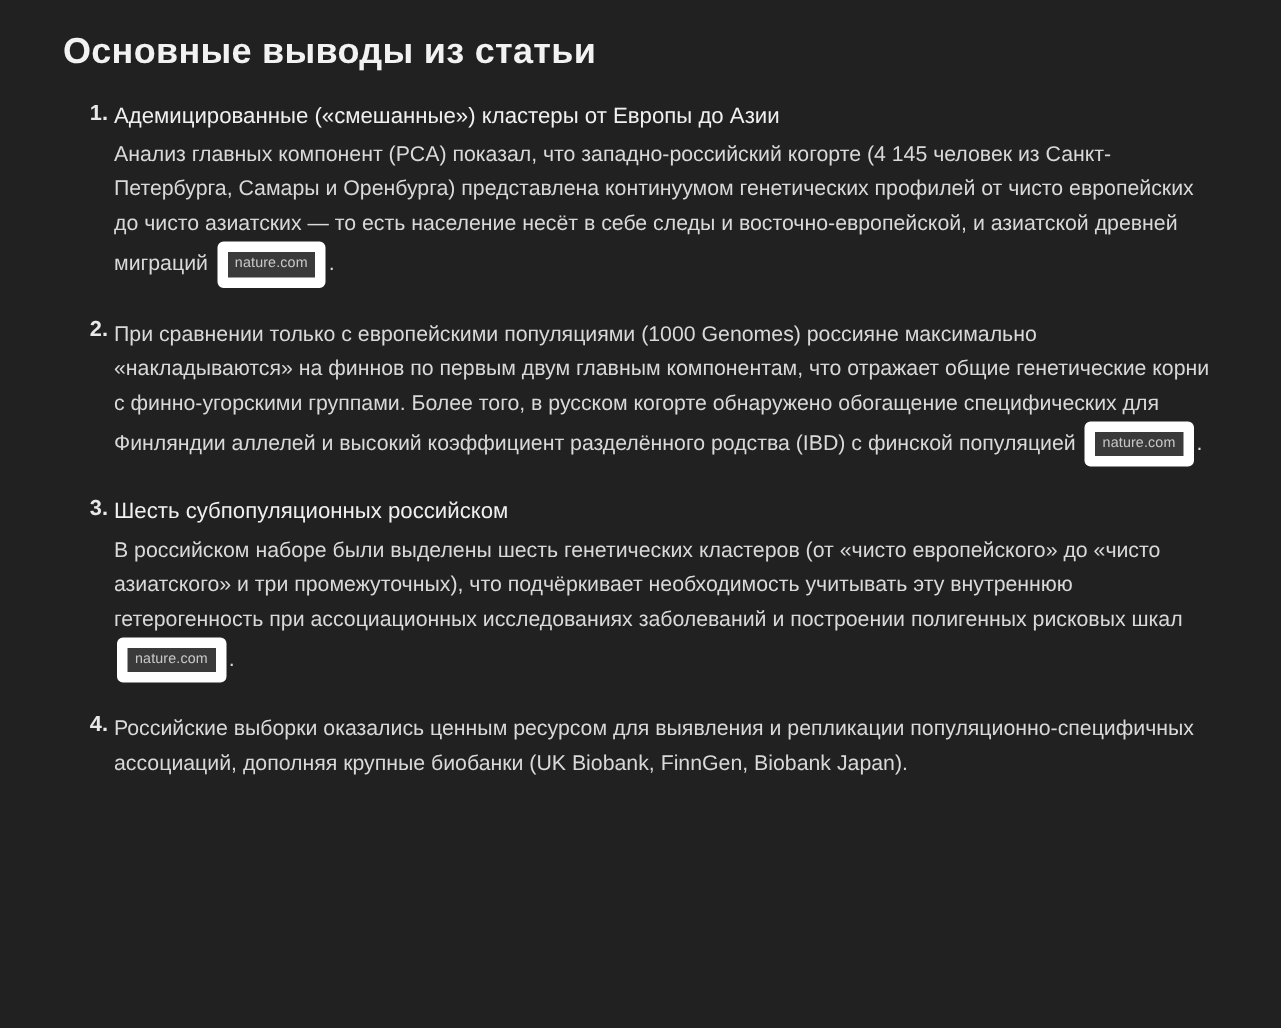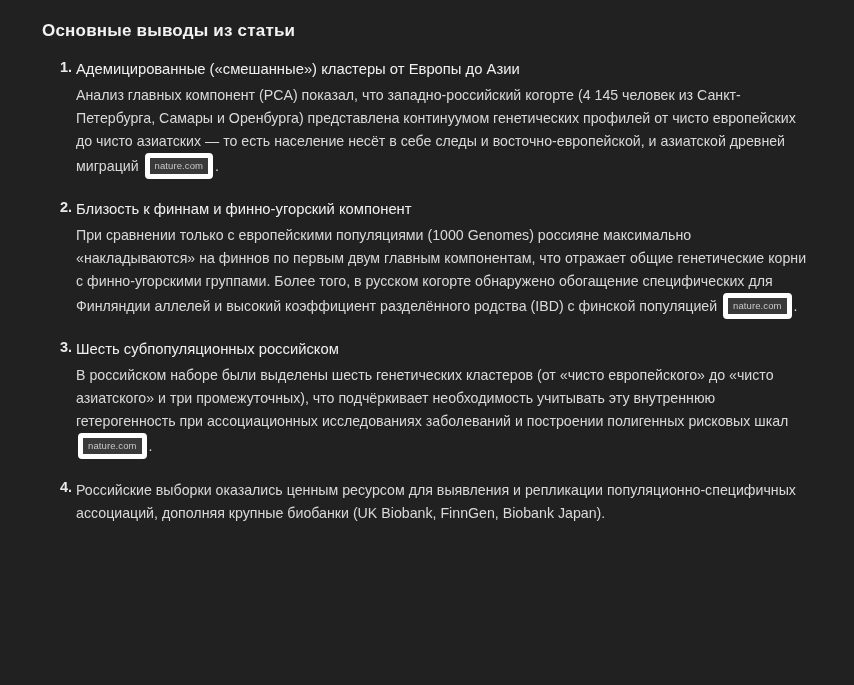--- a/index.html
+++ b/index.html
@@ -16,21 +16,21 @@
   }
   .page {
     position: relative;
     width: 854px;
     height: 685px;
     background: #212121;
     box-sizing: border-box;
     padding: 20px 40px 0 42px;
   }
   .doc-title {
-    font-size: 17px;
+    font-size: 24px;
     font-weight: 700;
     color: #f2f2f2;
     letter-spacing: 0.2px;
     margin: 0 0 18px 0;
     line-height: 1.25;
   }
   ol.findings {
     list-style: none;
     margin: 0;
     padding: 0;
@@ -63,21 +63,21 @@
   }
   .item-body {
     font-size: 14.2px;
     line-height: 1.62;
     color: #d9d9d9;
     font-weight: 400;
   }
   .cite {
     display: inline-block;
     background: #3a3a3a;
-    border: 5px solid #ffffff;
+    border: 7px solid #ffffff;
     border-radius: 4px;
     color: #c9c9c9;
     font-size: 9.5px;
     line-height: 1;
     padding: 3px 5px 4px 5px;
     vertical-align: 2px;
     margin: 0 2px;
     letter-spacing: 0.1px;
     white-space: nowrap;
   }
@@ -100,21 +100,20 @@
   <ol class="findings">
 
     <li>
       <span class="num">1.</span>
       <div class="item-title">Адемицированные («смешанные») кластеры от Европы до Азии</div>
       <div class="item-body"><span>Анализ главных компонент (PCA) показал, что западно-российский когорте (4 145 человек из Санкт-Петербурга, Самары и Оренбурга) представлена континуумом генетических профилей от чисто европейских до чисто азиатских — то есть население несёт в себе следы и восточно-европейской, и азиатской древней миграций</span> <span class="cite">nature.com</span><span>.</span></div>
     </li>
 
     <li>
       <span class="num">2.</span>
-      <div class="item-title">Близость к финнам и финно-угорский компонент</div>
       <div class="item-body"><span>При сравнении только с европейскими популяциями (1000 Genomes) россияне максимально «накладываются» на финнов по первым двум главным компонентам, что отражает общие генетические корни с финно-угорскими группами. Более того, в русском когорте обнаружено обогащение специфических для Финляндии аллелей и высокий коэффициент разделённого родства (IBD) с финской популяцией</span> <span class="cite">nature.com</span><span>.</span></div>
     </li>
 
     <li>
       <span class="num">3.</span>
       <div class="item-title">Шесть субпопуляционных российском</div>
       <div class="item-body"><span>В российском наборе были выделены шесть генетических кластеров (от «чисто европейского» до «чисто азиатского» и три промежуточных), что подчёркивает необходимость учитывать эту внутреннюю гетерогенность при ассоциационных исследованиях заболеваний и построении полигенных рисковых шкал</span> <span class="cite">nature.com</span><span>.</span></div>
     </li>
 
     <li>

